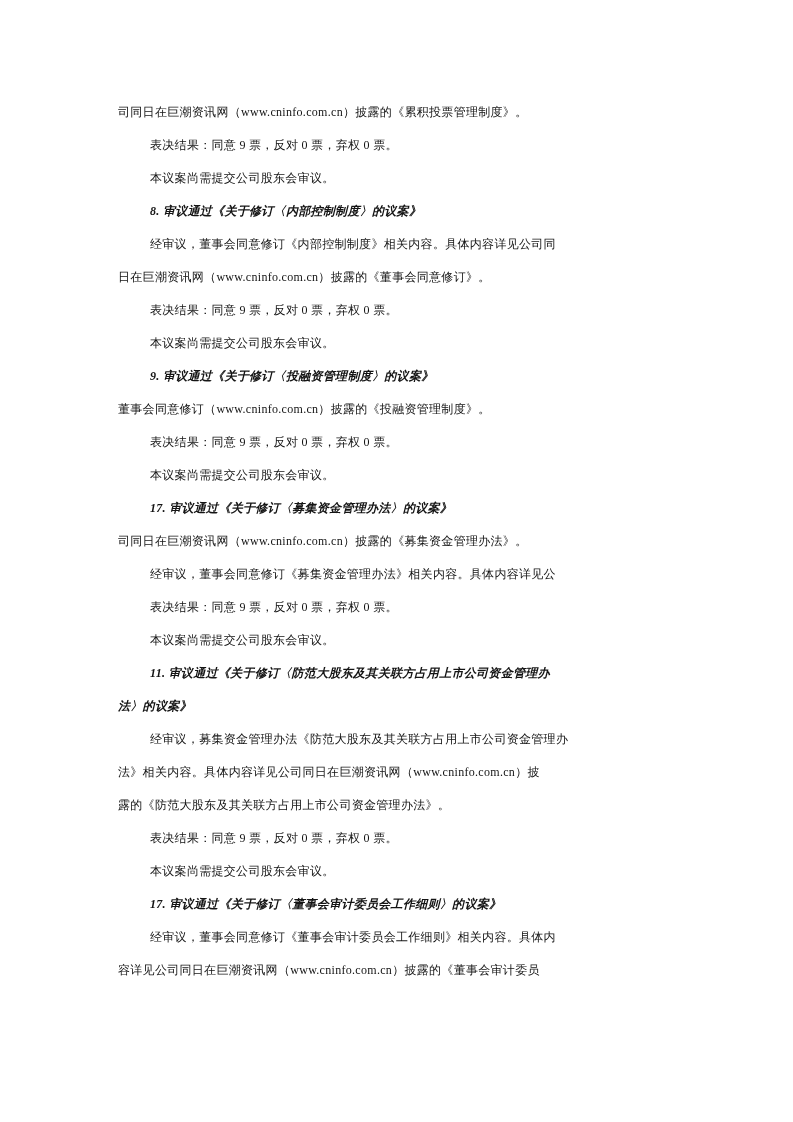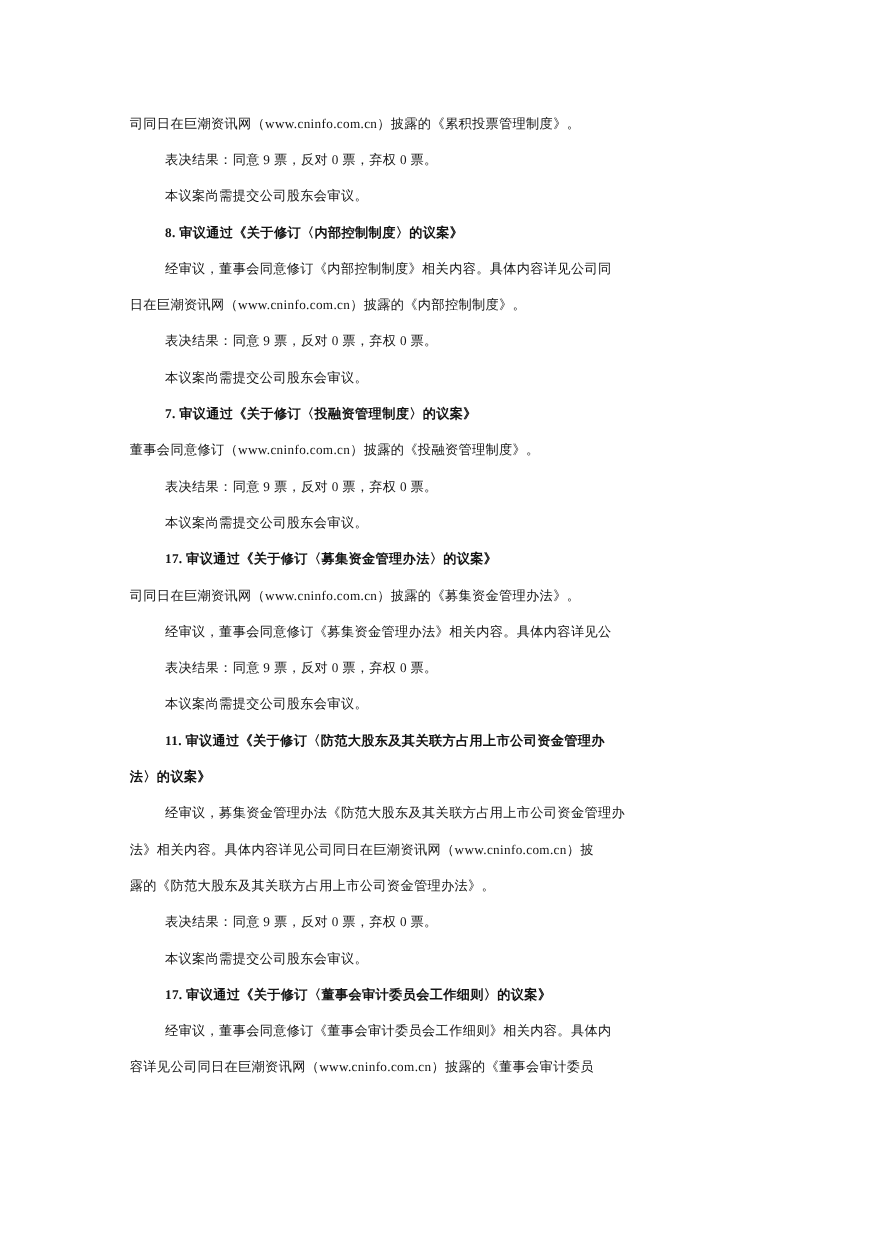--- a/index.html
+++ b/index.html
@@ -33,36 +33,37 @@
     line-height: 33px;
     font-size: 12px;
     white-space: nowrap;
     letter-spacing: 0.3px;
   }
   .line.ind {
     padding-left: 32px;
   }
   .line.b {
     font-weight: 700;
+    font-style: italic;
   }
 </style>
 </head>
 <body>
 
 <div class="page">
   <div class="textblock">
     <div class="line">司同日在巨潮资讯网（www.cninfo.com.cn）披露的《累积投票管理制度》。</div>
     <div class="line ind">表决结果：同意 9 票，反对 0 票，弃权 0 票。</div>
     <div class="line ind">本议案尚需提交公司股东会审议。</div>
     <div class="line ind b">8. 审议通过《关于修订〈内部控制制度〉的议案》</div>
     <div class="line ind">经审议，董事会同意修订《内部控制制度》相关内容。具体内容详见公司同</div>
-    <div class="line">日在巨潮资讯网（www.cninfo.com.cn）披露的《内部控制制度》。</div>
+    <div class="line">日在巨潮资讯网（www.cninfo.com.cn）披露的《董事会同意修订》。</div>
     <div class="line ind">表决结果：同意 9 票，反对 0 票，弃权 0 票。</div>
     <div class="line ind">本议案尚需提交公司股东会审议。</div>
-    <div class="line ind b">7. 审议通过《关于修订〈投融资管理制度〉的议案》</div>
+    <div class="line ind b">9. 审议通过《关于修订〈投融资管理制度〉的议案》</div>
     <div class="line">董事会同意修订（www.cninfo.com.cn）披露的《投融资管理制度》。</div>
     <div class="line ind">表决结果：同意 9 票，反对 0 票，弃权 0 票。</div>
     <div class="line ind">本议案尚需提交公司股东会审议。</div>
     <div class="line ind b">17. 审议通过《关于修订〈募集资金管理办法〉的议案》</div>
     <div class="line">司同日在巨潮资讯网（www.cninfo.com.cn）披露的《募集资金管理办法》。</div>
     <div class="line ind">经审议，董事会同意修订《募集资金管理办法》相关内容。具体内容详见公</div>
     <div class="line ind">表决结果：同意 9 票，反对 0 票，弃权 0 票。</div>
     <div class="line ind">本议案尚需提交公司股东会审议。</div>
     <div class="line ind b">11. 审议通过《关于修订〈防范大股东及其关联方占用上市公司资金管理办</div>
     <div class="line b">法〉的议案》</div>

